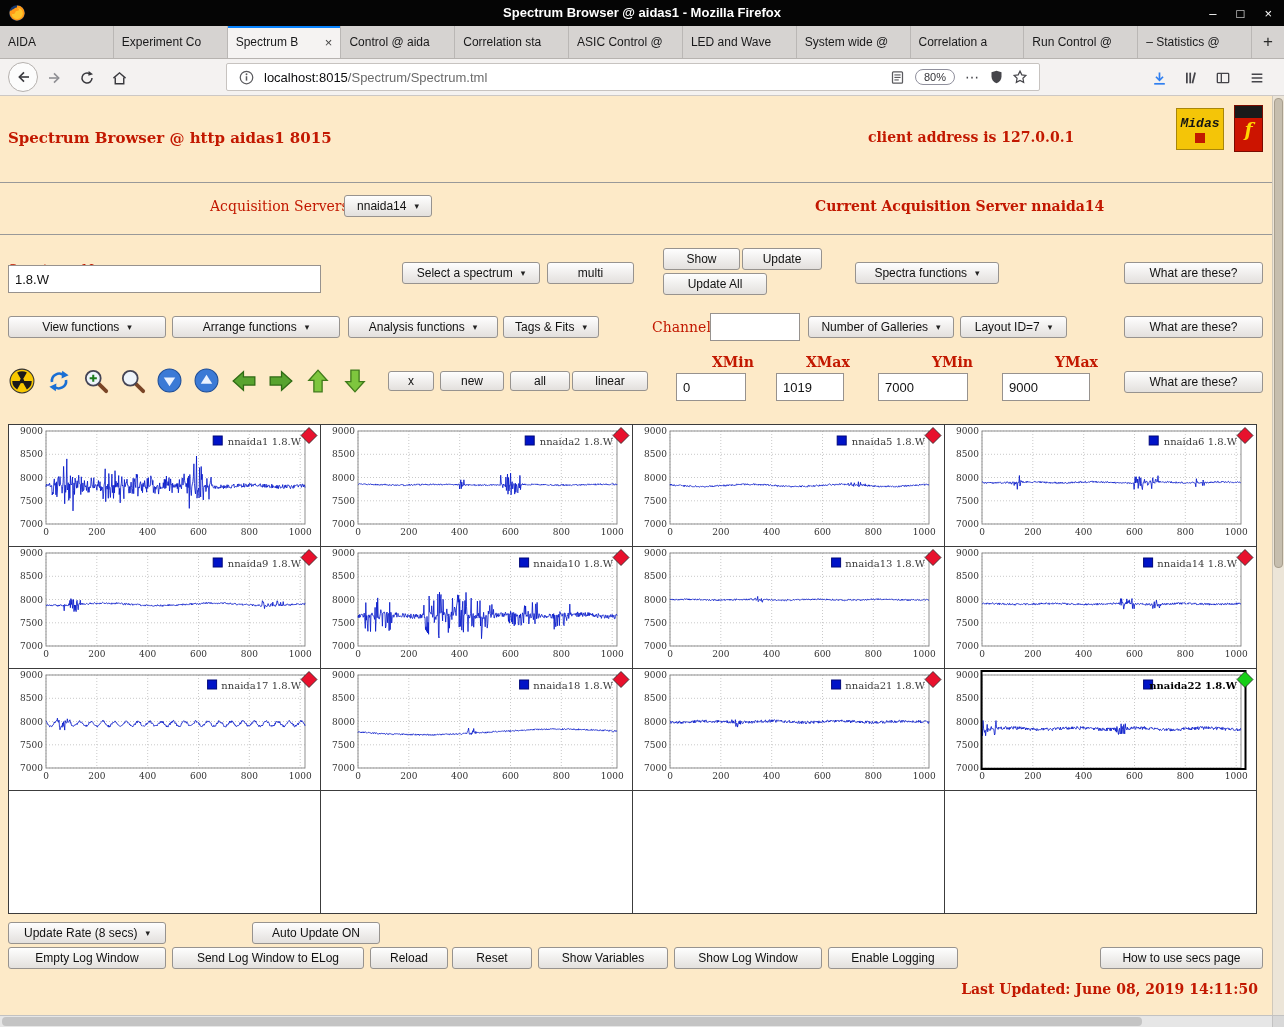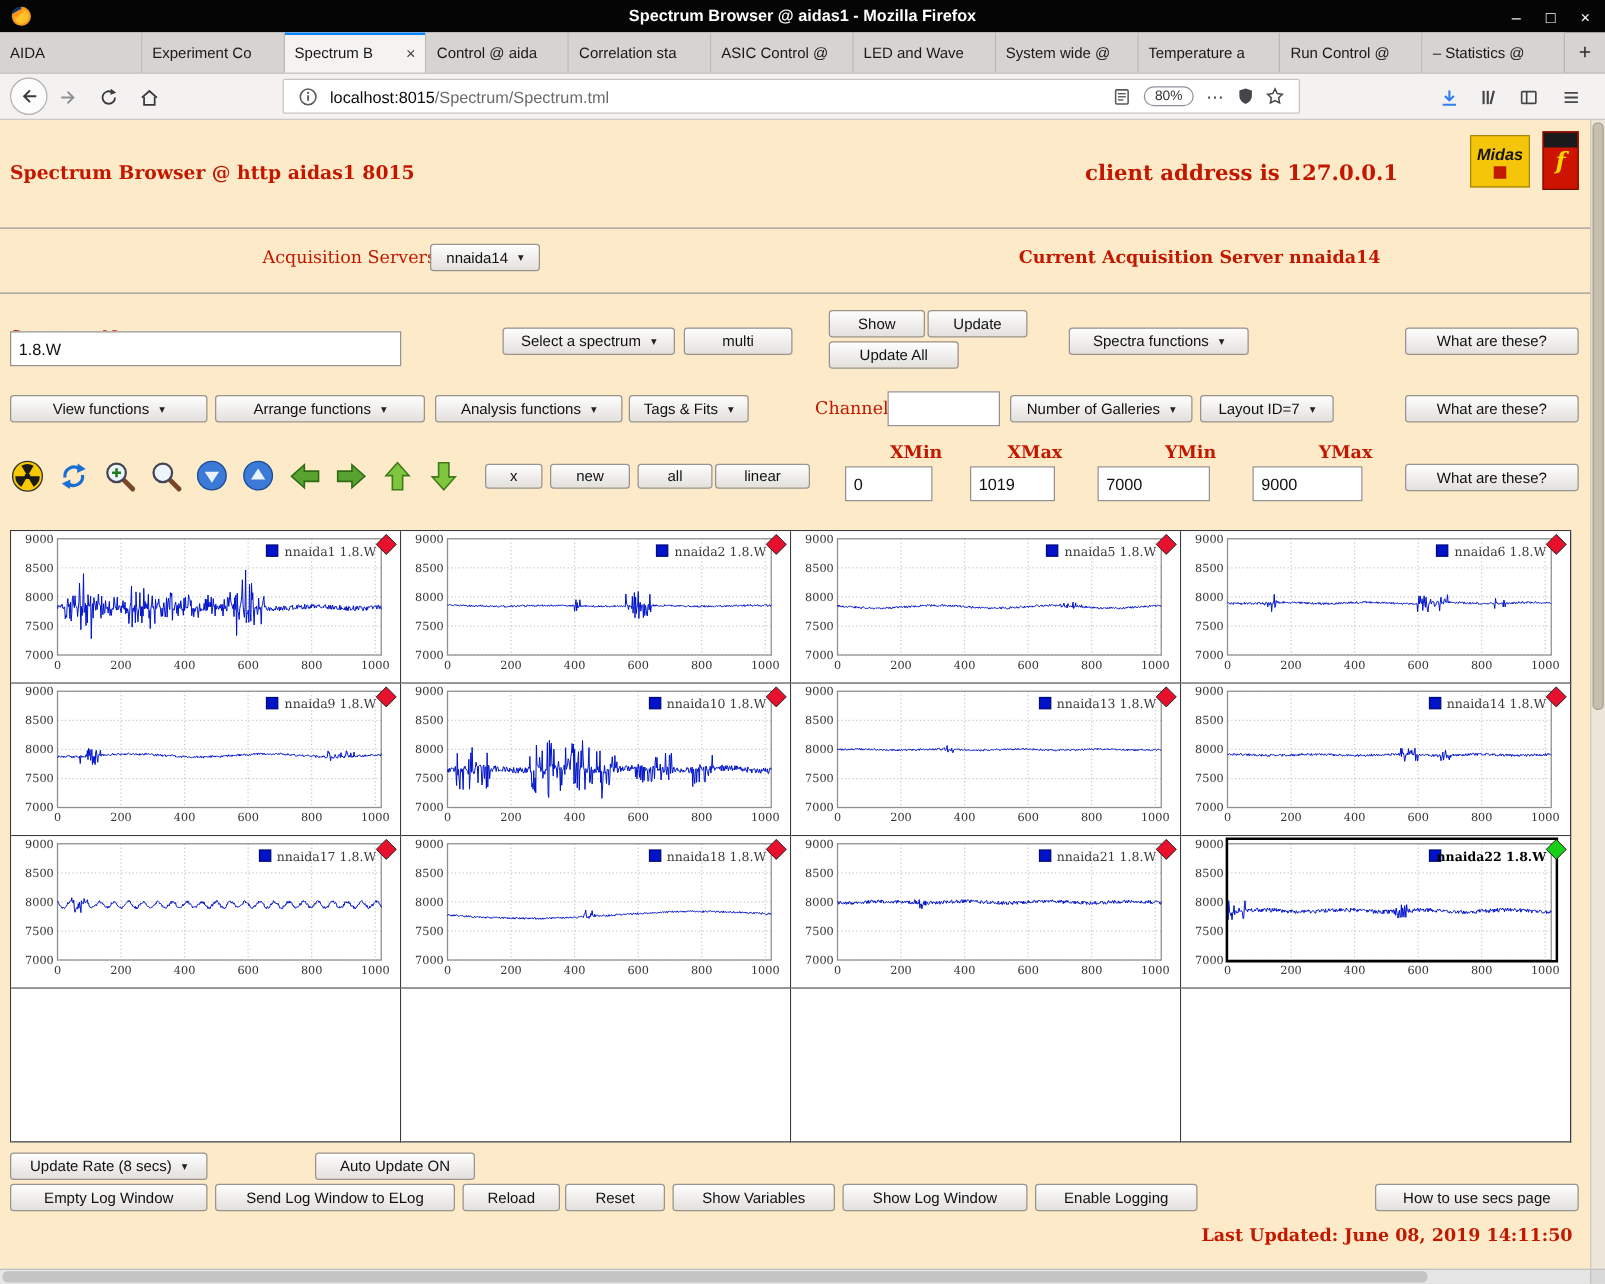--- a/index.html
+++ b/index.html
@@ -96,21 +96,21 @@
       <div class="tab">
         <span class="lbl">ASIC Control @</span>
       </div>
       <div class="tab">
         <span class="lbl">LED and Wave</span>
       </div>
       <div class="tab">
         <span class="lbl">System wide @</span>
       </div>
       <div class="tab">
-        <span class="lbl">Temperature a</span>
+        <span class="lbl">Correlation a</span>
       </div>
       <div class="tab">
         <span class="lbl">Run Control @</span>
       </div>
       <div class="tab">
         <span class="lbl">– Statistics @</span>
       </div>
     </div>
   <div class="newtab">+</div>
 </div>
@@ -195,23 +195,23 @@
   <div class="flat-btn" style="left:1244px">
     <svg width="16" height="16" viewBox="0 0 24 24" stroke="#45454a" stroke-width="2.2">
         <path d="M4 6.5 H20 M4 12 H20 M4 17.5 H20"></path>
       </svg>
   </div>
 </div>
 
 <div class="page">
 
   <div class="rlabel rbold red" style="left:8px;top:33px;font-size:15px">Spectrum Browser @ http aidas1 8015</div>
-  <div class="rlabel rbold red" style="left:868px;top:33px;font-size:17px">client address is 127.0.0.1</div>
+  <div class="rlabel rbold red" style="left:868px;top:33px;font-size:14px">client address is 127.0.0.1</div>
   <div style="position:absolute;left:1176px;top:12px;width:48px;height:42px;background:#f4c508;border:1px solid #a8860a;display:flex;align-items:center;justify-content:center;flex-direction:column">
-    <span style="font-family:Liberation Sans, sans-serif;font-style:italic;font-weight:bold;font-size:13px;color:#141414">Midas</span>
+    <span style="font-family:Liberation Mono, monospace;font-style:italic;font-weight:bold;font-size:13px;color:#141414">Midas</span>
     <span style="width:10px;height:10px;background:#c21800;margin-top:2px"></span>
   </div>
   <div style="position:absolute;left:1234px;top:9px;width:29px;height:47px;background:#cc1400;border:1px solid #7a0c00;overflow:hidden">
     <div style="height:12px;background:#1a1a1a"></div>
     <div style="text-align:center;font-family:'DejaVu Serif',serif;font-style:italic;font-weight:bold;font-size:19px;color:#ffd400">f</div>
   </div>
   <div class="hrule" style="top:86px"></div>
 
   <div class="rlabel red" style="left:210px;top:102px">Acquisition Servers</div>
   <div class="btn sel" style="left:344px;top:99px;width:88px">

